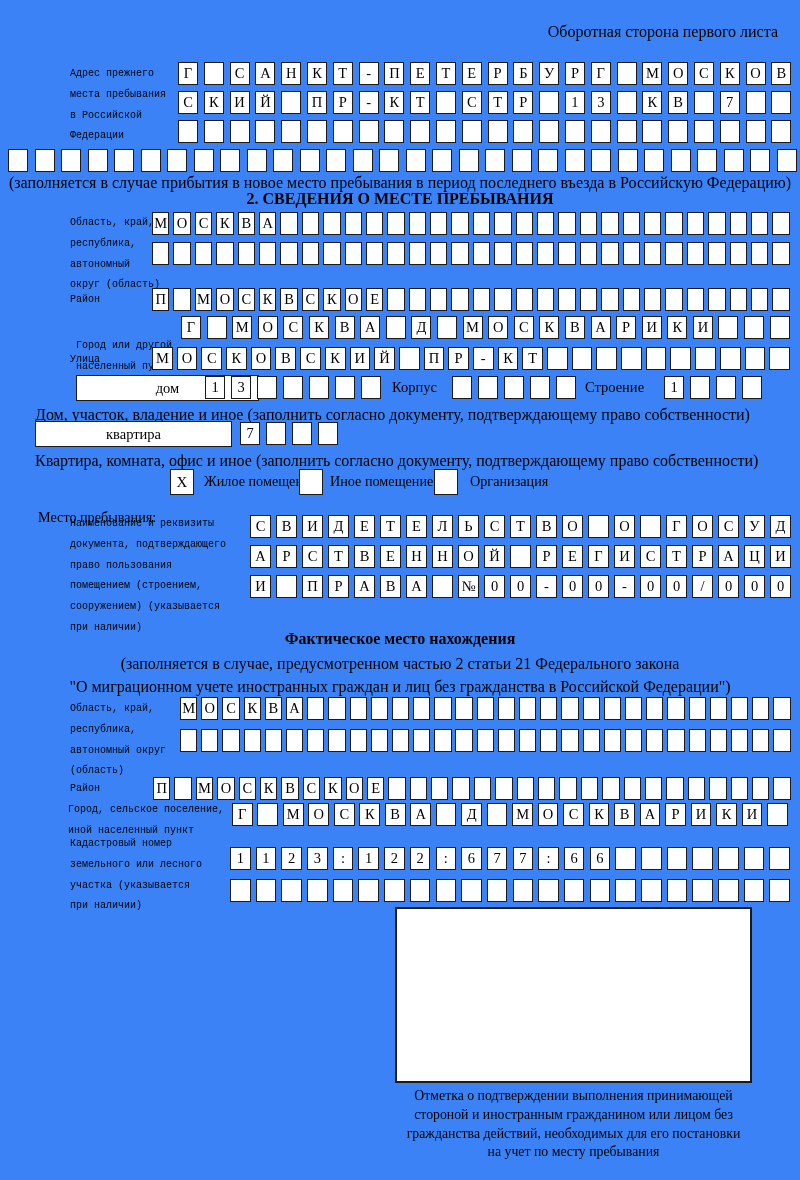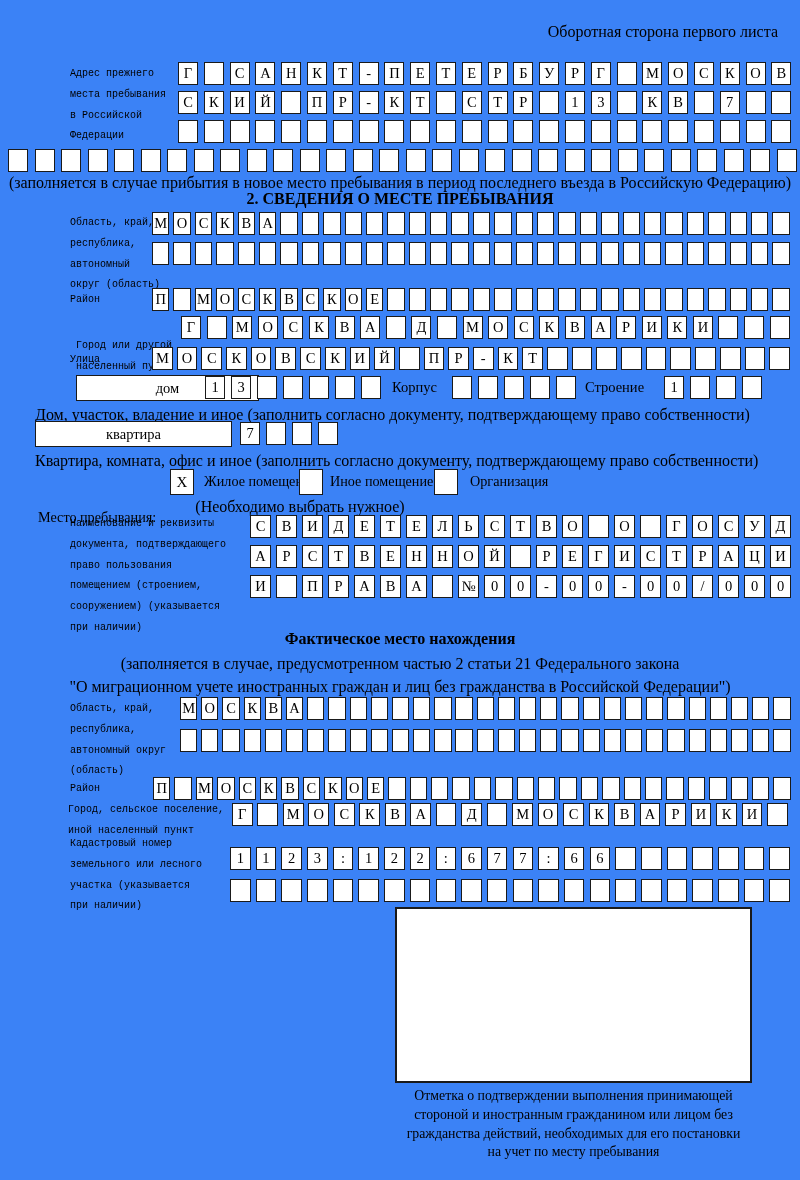--- a/index.html
+++ b/index.html
@@ -356,21 +356,20 @@
     </div>
   <div class="note" style="left:35px; top:450px;">Квартира, комната, офис и иное (заполнить согласно документу, подтверждающему право собственности)</div>
 
   <div class="staylbl" style="left:38px; top:473px;margin-top:36px;">Место пребывания:</div>
   <div class="chk" style="left:170px; top:469px;">X</div>
   <div class="staylbl" style="left:204px; top:473px;">Жилое помещение</div>
   <div class="chk" style="left:299px; top:469px;"></div>
   <div class="staylbl" style="left:330px; top:473px;">Иное помещение</div>
   <div class="chk" style="left:434px; top:469px;"></div>
   <div class="staylbl" style="left:470px; top:473px;">Организация</div>
-  <div class="note ctr" style="left:150px; top:496px; width:300px;">(Необходимо выбрать нужное)</div>
 
   <div class="lbl" style="left:70px; top:514px;">Наименование и реквизиты
 документа, подтверждающего
 право пользования
 помещением (строением,
 сооружением) (указывается
 при наличии)</div>
   <div class="cells" style="left:250px; top:515px; --w:21px; gap:5px;">
       <span class="cell">С</span>
       <span class="cell">В</span>

